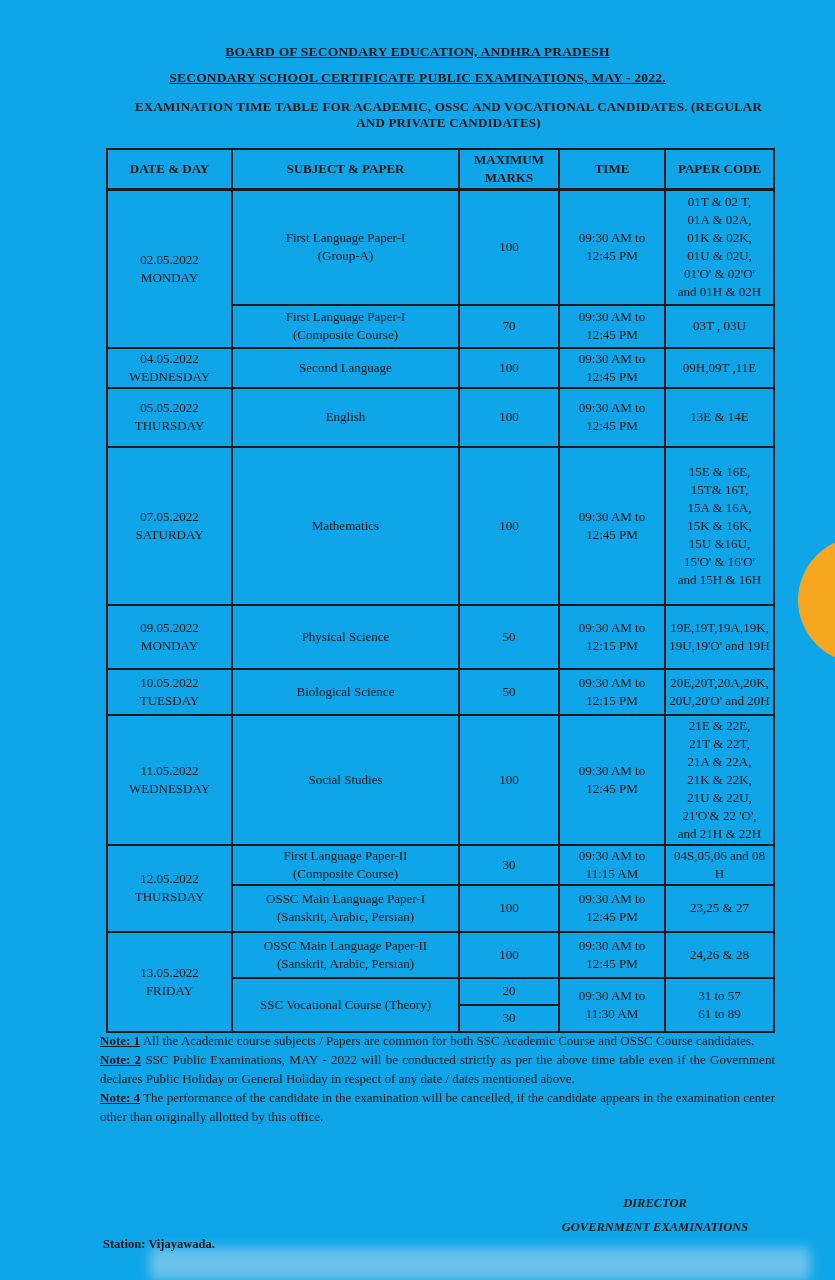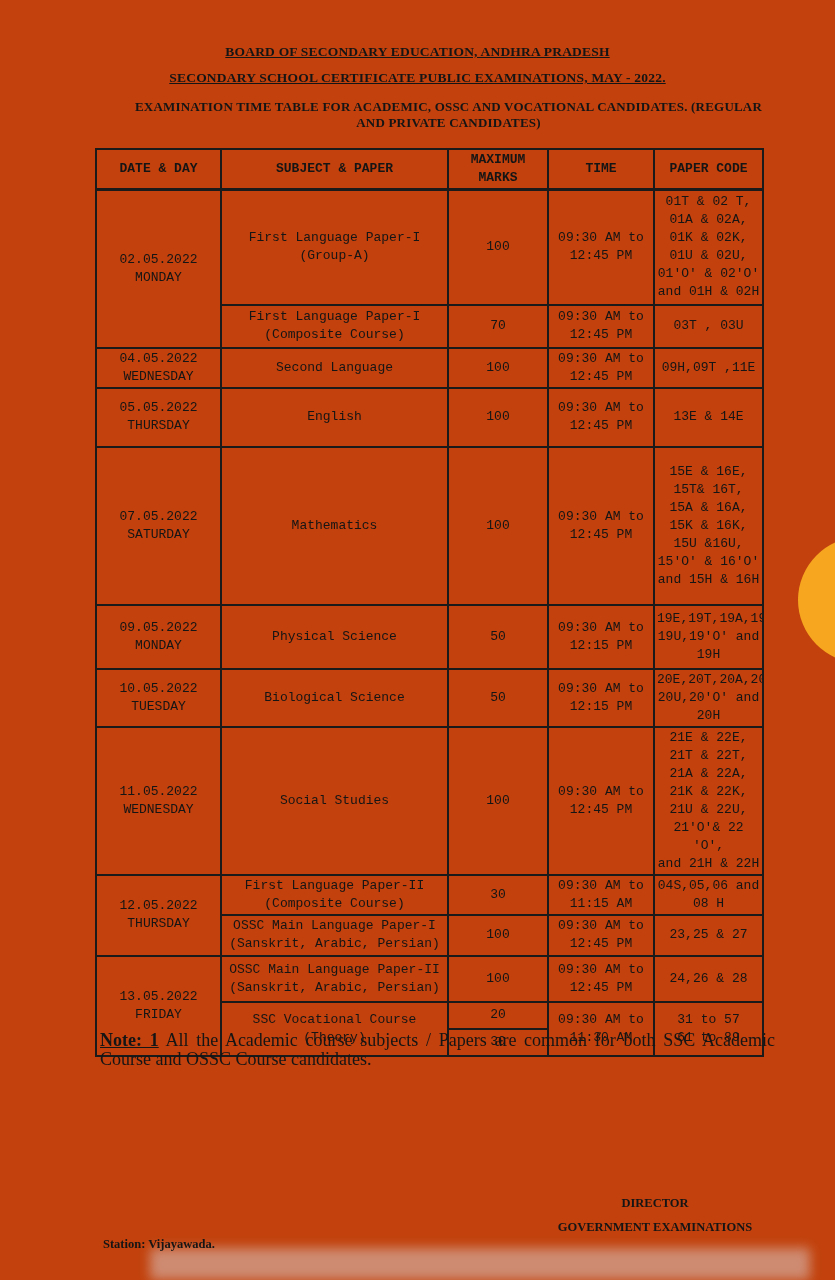--- a/index.html
+++ b/index.html
@@ -1,54 +1,54 @@
 <!DOCTYPE html>
 <html><head>
 <meta charset="utf-8">
 <style>
   html,body{margin:0;padding:0;background:#e9e9e9;}
   .page{
     position:relative;width:835px;height:1280px;margin:0 auto;
-    background:#c2410c;overflow:hidden;
+    background:#0ea5e9;overflow:hidden;
     font-family:"Liberation Serif","DejaVu Serif",serif;
     color:#151515;
   }
   .center{position:absolute;left:0;width:835px;text-align:center;}
   .h1{top:44px;font-size:13.5px;font-weight:bold;text-decoration:underline;letter-spacing:.2px;}
   .h2{top:70px;font-size:13.5px;font-weight:bold;text-decoration:underline;letter-spacing:.2px;}
   .h3{top:99px;font-size:13px;font-weight:bold;white-space:pre-line;line-height:16px;letter-spacing:.2px;padding-left:31px;}
   table.tt{
-    position:absolute;left:95px;top:148px;width:667px;
-    border-collapse:collapse;table-layout:fixed;font-family:Liberation Mono, monospace;
+    position:absolute;left:106px;top:148px;width:667px;
+    border-collapse:collapse;table-layout:fixed;
   }
   table.tt td{
     border:2px solid #1a1a1a;
     text-align:center;vertical-align:middle;
     font-size:13px;line-height:18px;
     padding:1px 2px;overflow:hidden;
   }
   table.tt tr.hrow td{font-weight:bold;border-bottom-width:3px;}
   .pre{white-space:pre-line;}
   
   .rh40{height:40px}.rh115{height:115px}.rh43{height:43px}.rh48{height:32px}
   .rh59{height:59px}.rh158{height:158px}.rh52{height:64px}.rh46{height:46px}
-  .rh128{height:128px}.rh41{height:41px}.rh27{height:27px}
+  .rh128{height:128px}.rh41{height:47px}.rh27{height:27px}
   .notes{
     position:absolute;left:100px;top:1031px;width:675px;
-    font-size:18px;line-height:19px;text-align:justify;
+    font-size:13px;line-height:19px;text-align:justify;
   }
   .notes p{margin:0;}
   .nl{font-weight:bold;text-decoration:underline;}
   .station{
     position:absolute;left:103px;top:1199px;
     font-size:12.5px;font-weight:bold;line-height:18px;white-space:pre;
   }
   .signoff{
     position:absolute;left:540px;top:1196px;width:230px;
-    font-size:12.5px;font-weight:bold;text-align:center;
+    font-size:12.5px;font-weight:bold;text-align:center;font-style:italic;
   }
   .signoff .org{margin-top:9px;}
   .fab{
     position:absolute;left:798px;top:537px;width:126px;height:126px;
     border-radius:50%;
   }
   .artifact{
     position:absolute;left:150px;top:1248px;width:660px;height:32px;
     background:#dde6ee;opacity:.45;filter:blur(6px);
   }
@@ -219,20 +219,22 @@
 61 to 89</td>
     </tr>
     <tr class="rh27">
       <td>30</td>
     </tr>
   </tbody>
     </table>
 
   <div class="notes">
     <p><span class="nl">Note: 1</span> <span>All the Academic course subjects / Papers are common for both SSC Academic Course and OSSC Course candidates.</span></p>
+    <p><span class="nl">Note: 2</span> <span>SSC Public Examinations, MAY - 2022 will be conducted strictly as per the above time table even if the Government declares Public Holiday or General Holiday in respect of any date / dates mentioned above.</span></p>
+    <p><span class="nl">Note: 4</span> <span>The performance of the candidate in the examination will be cancelled, if the candidate appears in the examination center other than originally allotted by this office.</span></p>
   </div>
 
   <div class="station">
     <div>Station: Vijayawada.</div>
     
   </div>
 
   <div class="signoff">
     <div>DIRECTOR</div>
     <div class="org">GOVERNMENT EXAMINATIONS</div>

